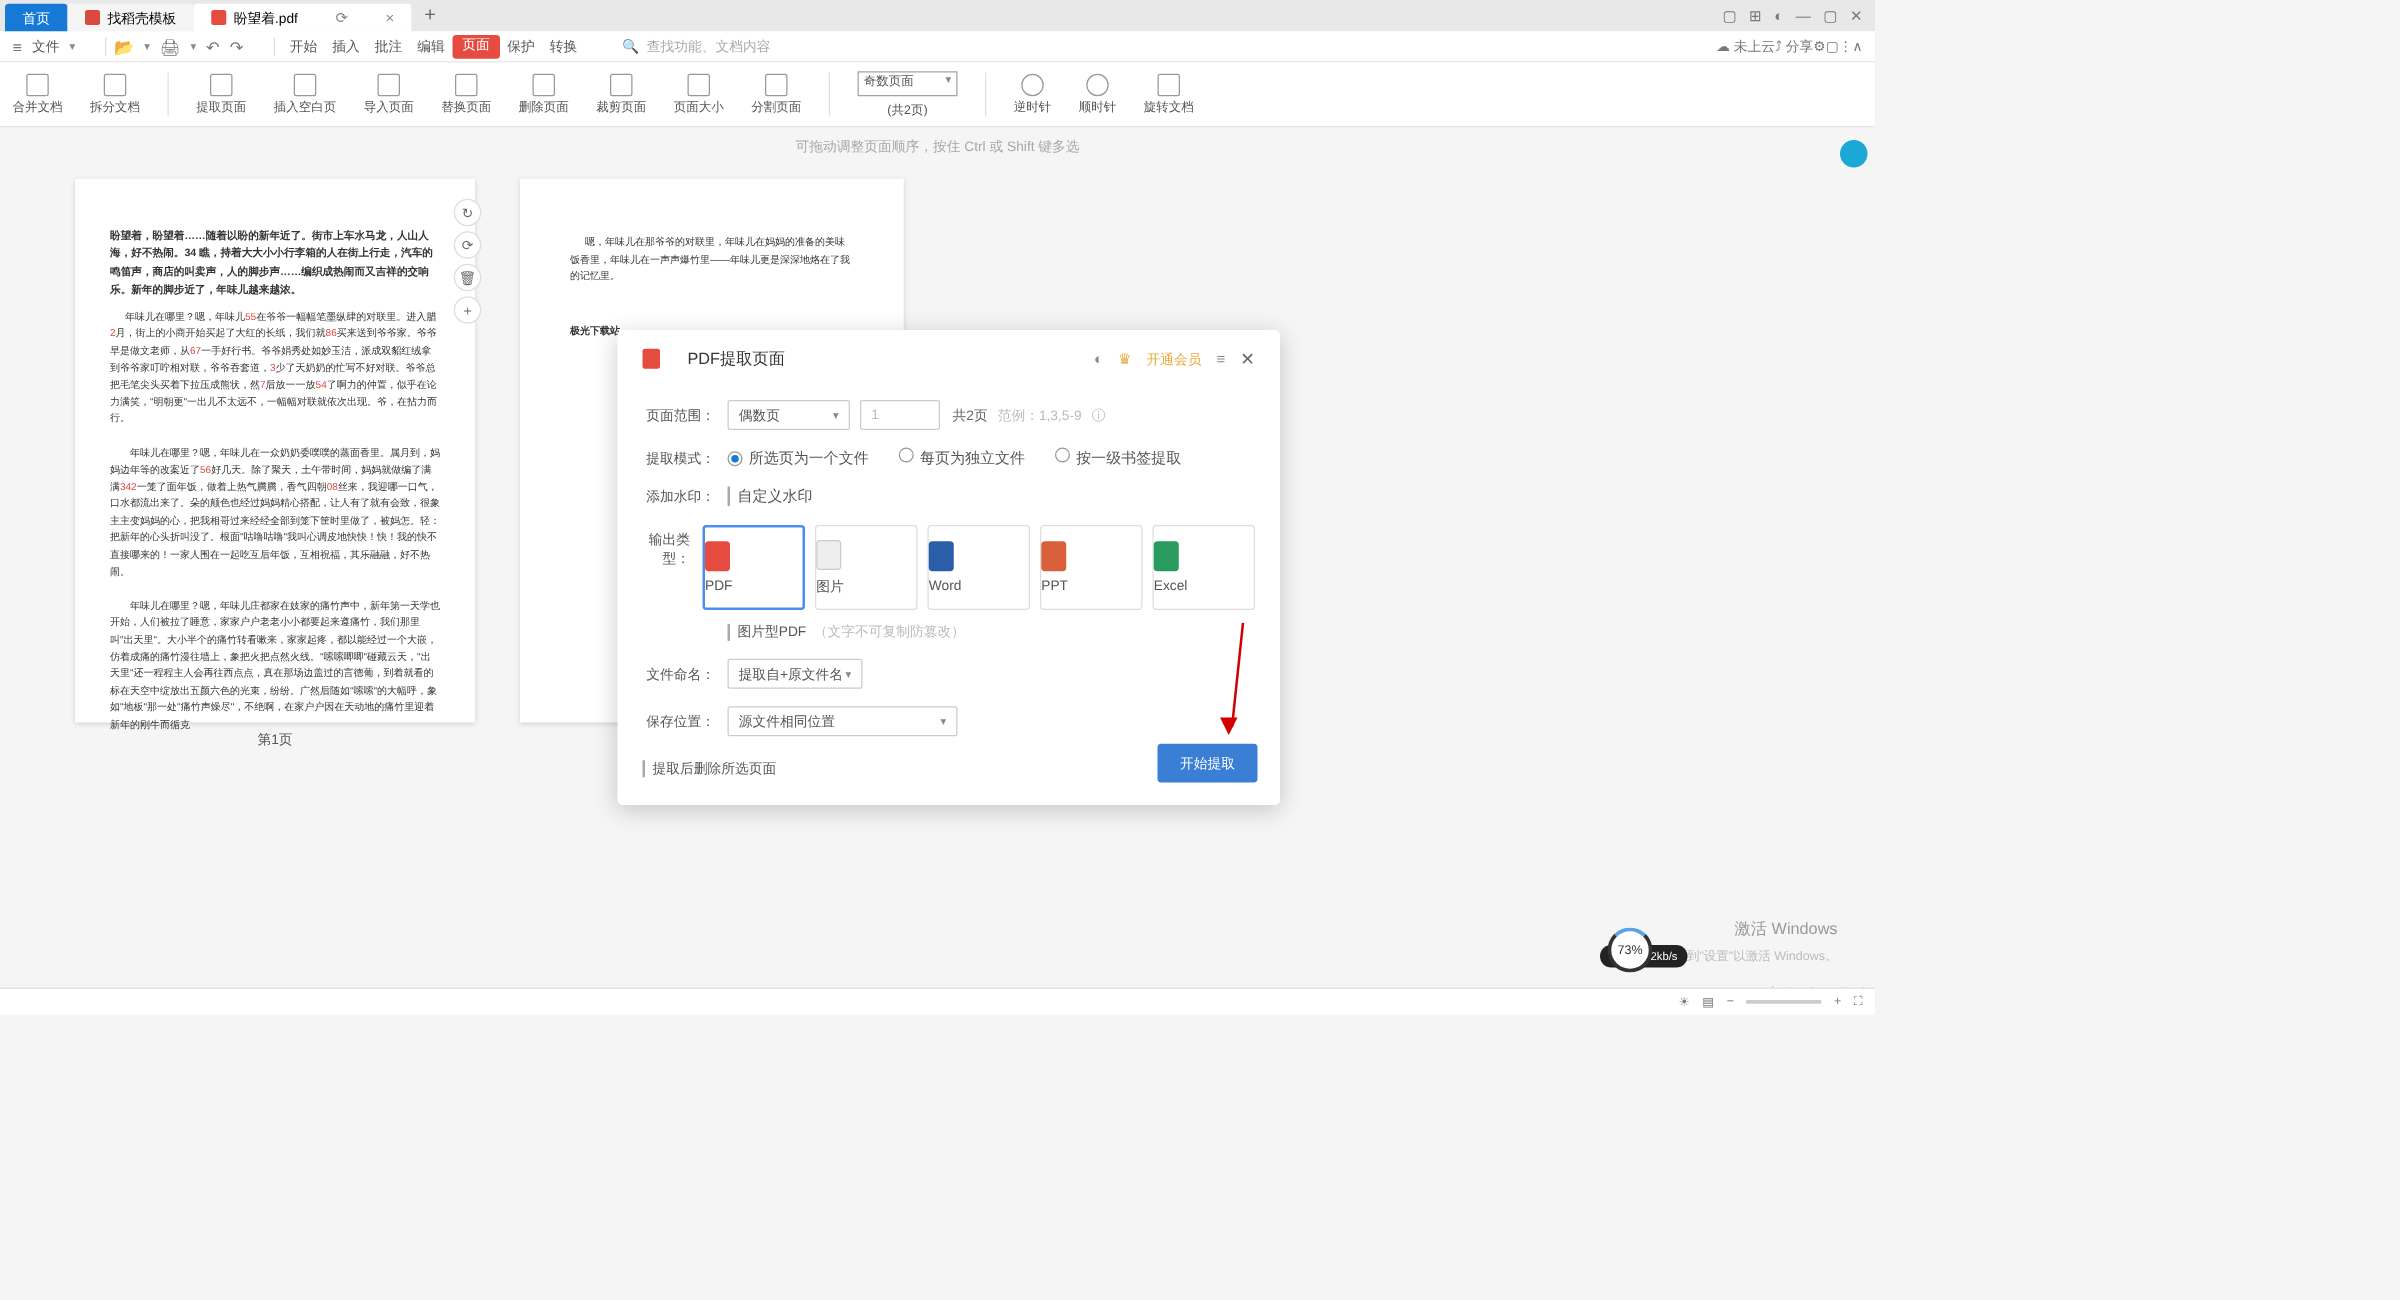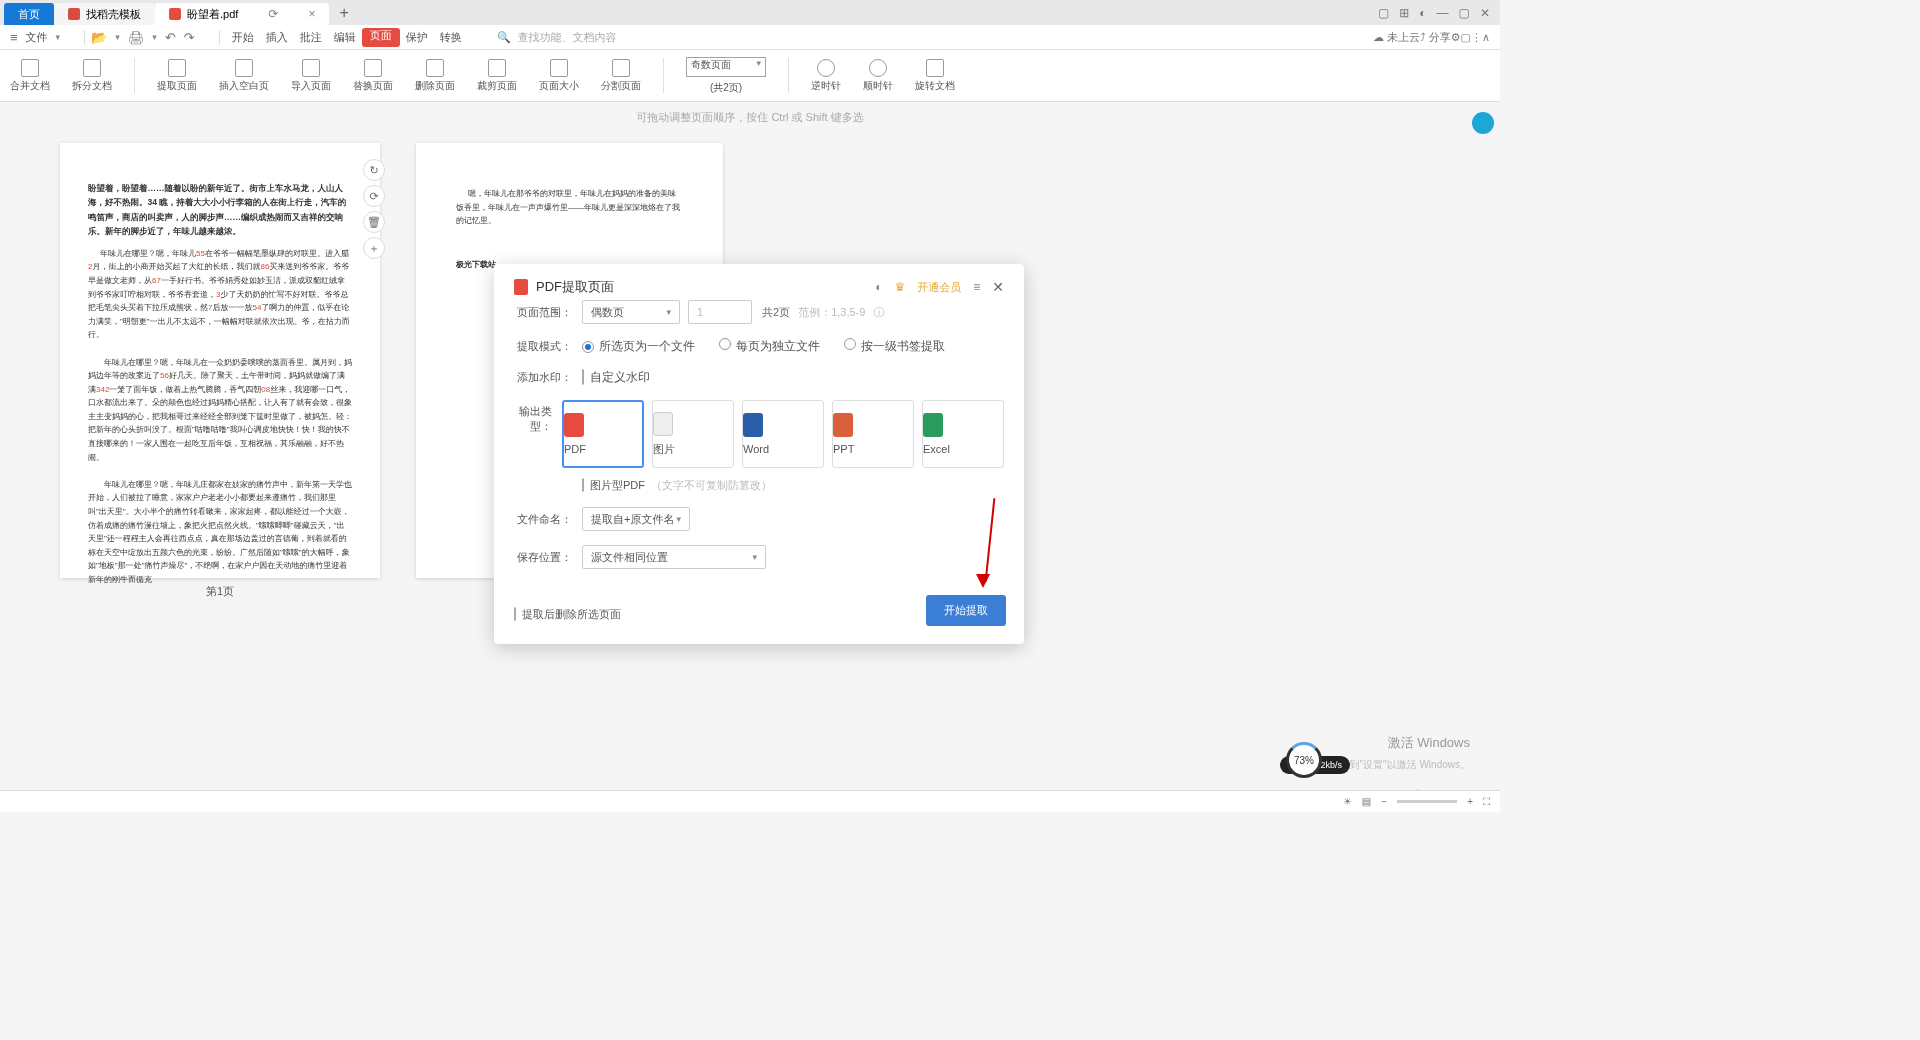--- a/index.html
+++ b/index.html
@@ -45,21 +45,21 @@
 .para { margin-top: 8px; text-indent: 1.5em; }
 .red { color: #d94b3f; }
 .p2-footer { margin-top: 30px; font-size: 8px; font-weight: bold; }
 
 .side-tools { position: absolute; left: 363px; top: 26px; display: flex; flex-direction: column; gap: 4px; }
 .st-btn { width: 22px; height: 22px; background: #fff; border: 1px solid #ddd; border-radius: 11px; display: flex; align-items: center; justify-content: center; font-size: 11px; color: #666; }
 
 .floating-badge { position: absolute; right: 6px; top: 112px; width: 22px; height: 22px; background: #1ba8d6; border-radius: 50%; }
 
 .modal { position: absolute; left: 494px; top: 264px; width: 530px; height: 380px; background: #fff; box-shadow: 0 4px 20px rgba(0,0,0,0.2); border-radius: 4px; padding: 14px 20px 18px 20px; font-size: 12px; color: #555; }
-.mod-head { display: flex; align-items: center; gap: 8px; margin-bottom: 4px; }
+.mod-head { display: flex; align-items: center; gap: 22px; margin-bottom: 24px; }
 .mod-head-icon { width: 14px; height: 16px; background: #e64b3f; border-radius: 2px; }
 .mod-head-right { margin-left: auto; display: flex; align-items: center; gap: 12px; color: #888; }
 .mod-member { color: #e8a838; font-size: 11px; }
 .mod-close { font-size: 14px; cursor: pointer; color: #666; }
 .mod-row { display: flex; align-items: center; margin-bottom: 14px; }
 .mod-label { width: 58px; text-align: right; margin-right: 10px; font-size: 11px; }
 .sel { height: 24px; border: 1px solid #ccc; border-radius: 2px; padding: 0 8px; display: flex; align-items: center; justify-content: space-between; font-size: 11px; }
 .caret { color: #888; font-size: 9px; }
 .inbox { width: 64px; height: 24px; border: 1px solid #ccc; border-radius: 2px; margin-left: 8px; padding: 0 8px; display: flex; align-items: center; color: #bbb; font-size: 11px; }
 .total-lbl { margin-left: 10px; font-size: 11px; color: #666; }

